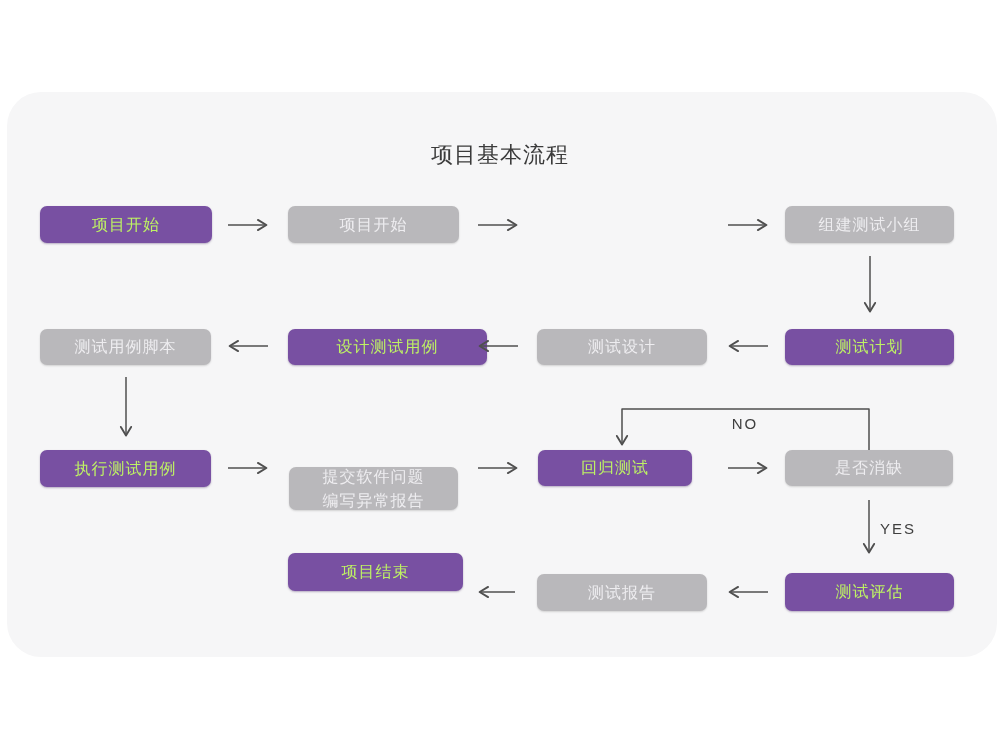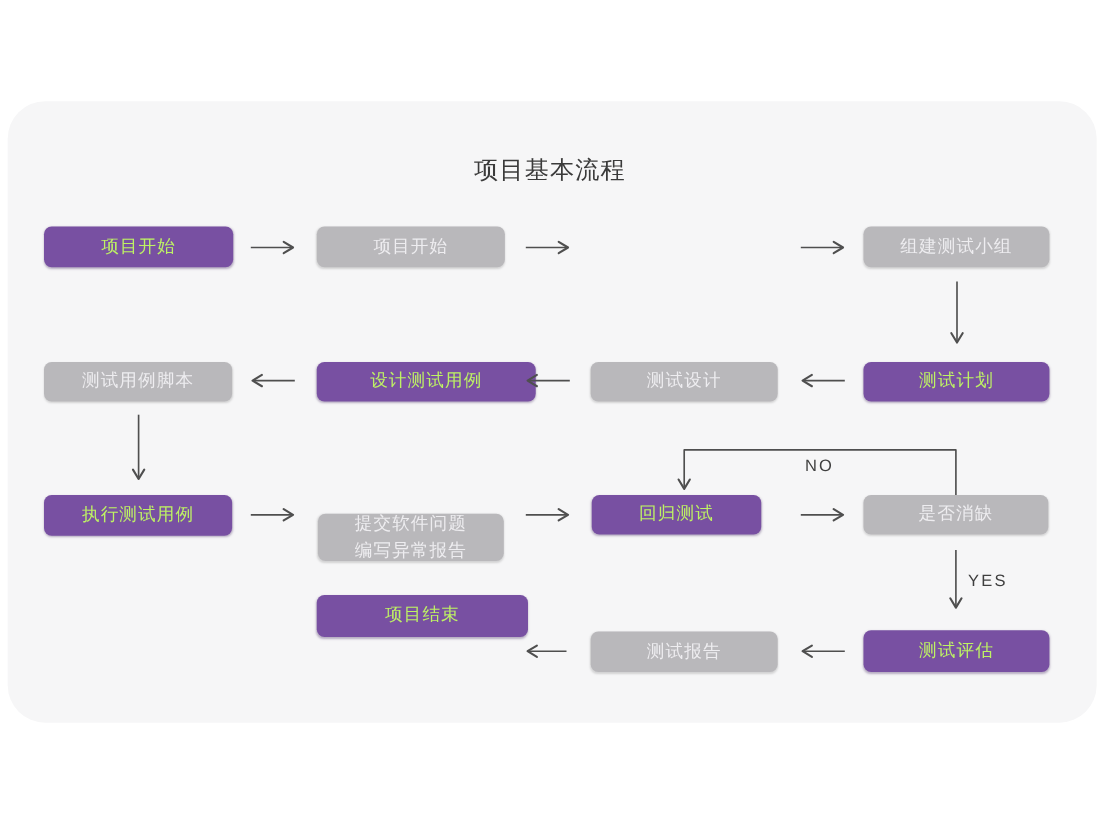--- a/index.html
+++ b/index.html
@@ -91,21 +91,21 @@
   <div class="node gray" style="left:40px;  top:329px; width:171px; height:36px;">测试用例脚本</div>
 
   <div class="node purple" style="left:40px;  top:450px; width:171px; height:37px;">执行测试用例</div>
   <div class="node gray" style="left:289px; top:467px; width:169px; height:43px;">提交软件问题
 编写异常报告</div>
   <div class="node purple" style="left:538px; top:450px; width:154px; height:36px;">回归测试</div>
   <div class="node gray" style="left:785px; top:450px; width:168px; height:36px;">是否消缺</div>
 
   <div class="node purple" style="left:785px; top:573px; width:169px; height:38px;">测试评估</div>
   <div class="node gray" style="left:537px; top:574px; width:170px; height:37px;">测试报告</div>
-  <div class="node purple" style="left:288px; top:541px; width:192px; height:38px;">项目结束</div>
+  <div class="node purple" style="left:288px; top:553px; width:175px; height:38px;">项目结束</div>
 
   <div class="edge-label no">NO</div>
   <div class="edge-label yes">YES</div>
 
   <svg class="arrows-layer" width="1000" height="750" viewBox="0 0 1000 750" xmlns="http://www.w3.org/2000/svg">
     <defs>
       <marker id="ah" viewBox="0 0 10 10" refX="7.5" refY="5" markerWidth="9" markerHeight="9" orient="auto-start-reverse">
         <path d="M1.5,1.2 L7.8,5 L1.5,8.8" fill="none" stroke="#4f4f4f" stroke-width="1.4" stroke-linecap="round" stroke-linejoin="round"></path>
       </marker>
     </defs>

